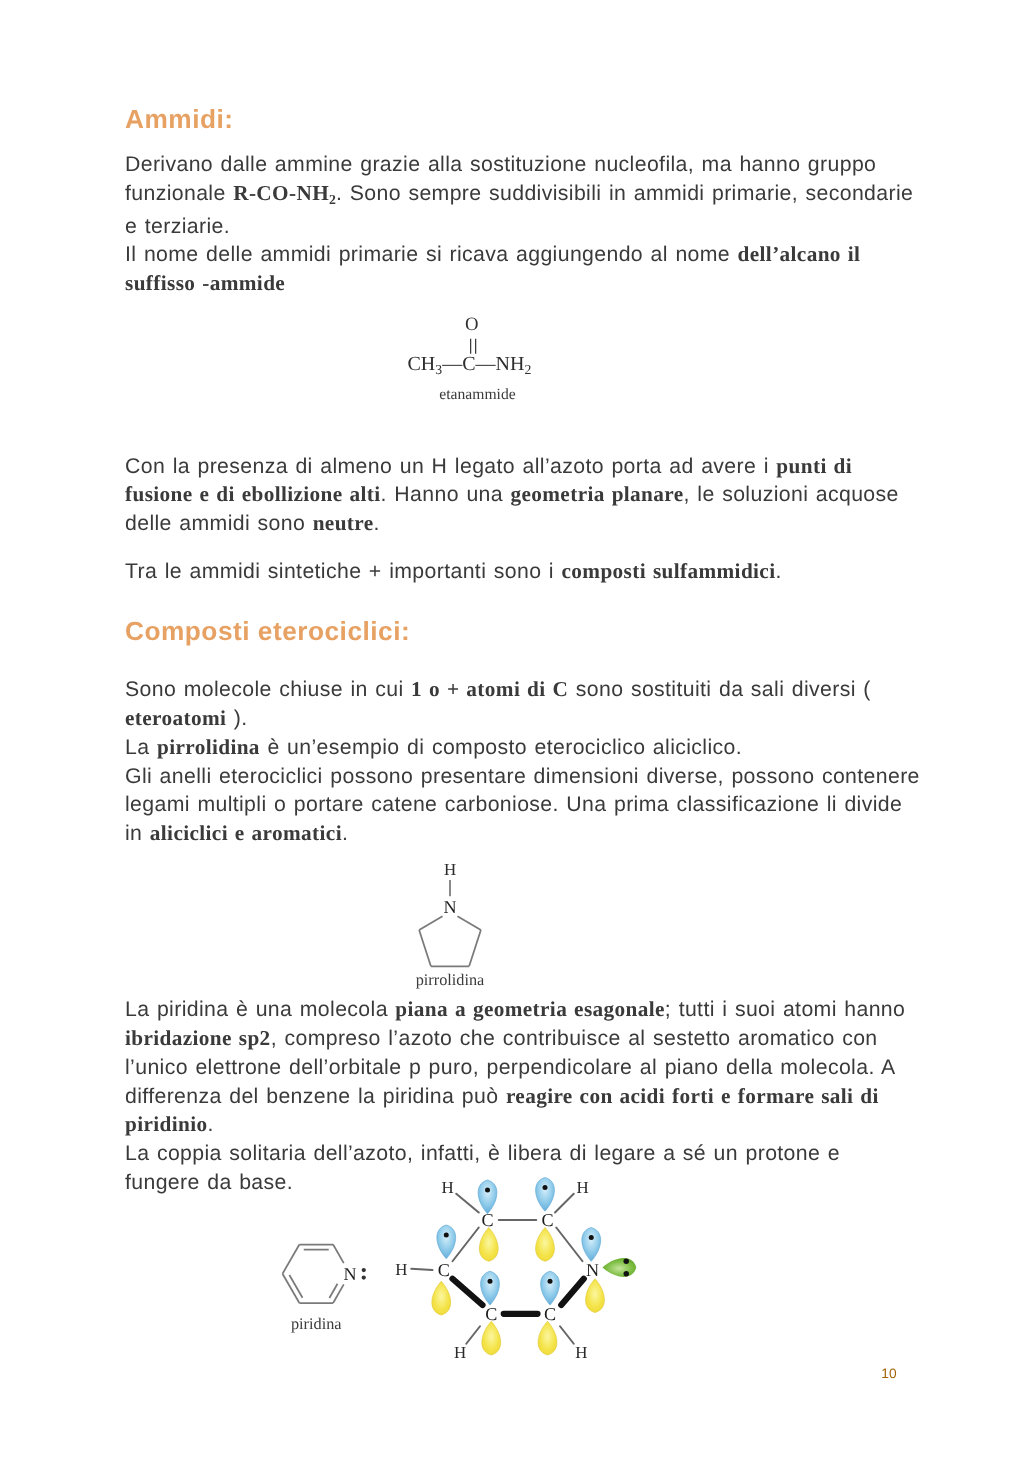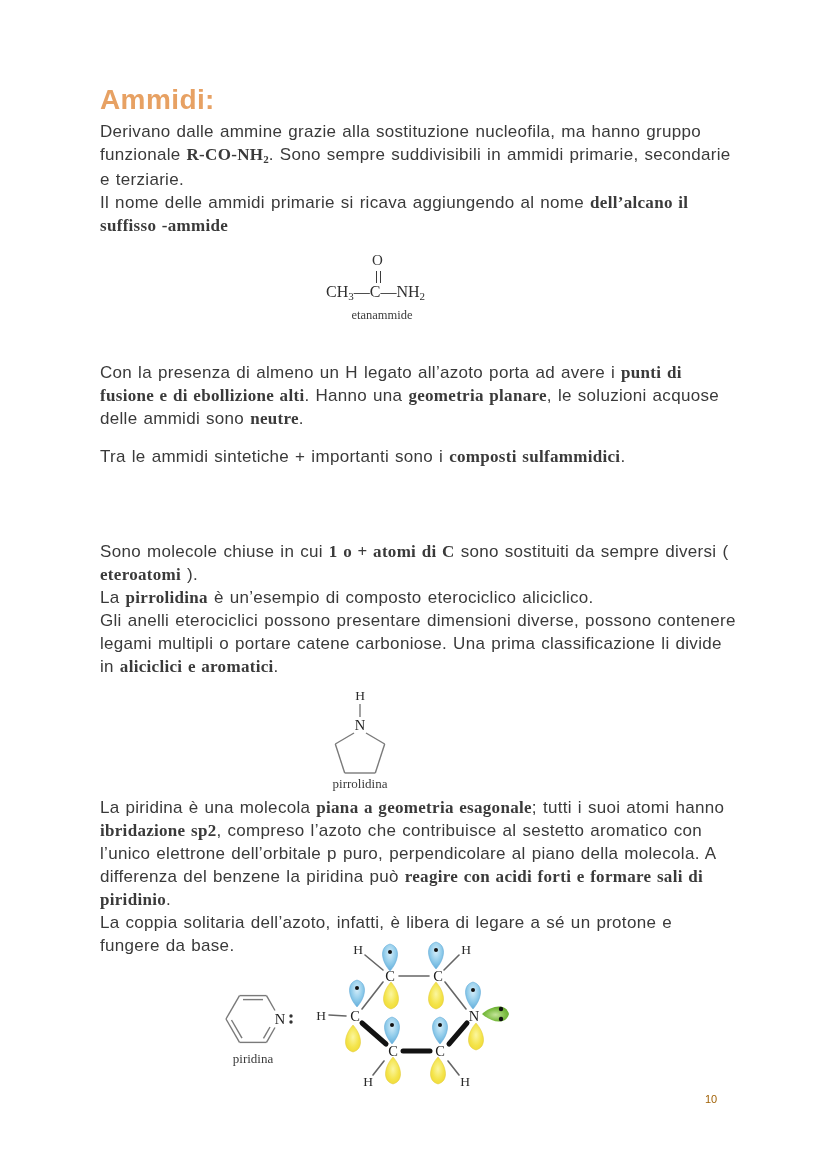--- a/index.html
+++ b/index.html
@@ -1,21 +1,21 @@
 <!DOCTYPE html>
 <html><head>
 <meta charset="utf-8">
 <style>
   html,body { margin:0; padding:0; background:#ffffff; }
   .page {
     position:relative; width:828px; height:1169px; background:#ffffff;
     font-family:"Liberation Sans", sans-serif; color:#3a3a3a; overflow:hidden;
   }
   .h-orange {
-    position:absolute; left:100px; font-size:28px; font-weight:700;
+    position:absolute; left:100px; font-size:21px; font-weight:700;
     color:#e7a163; letter-spacing:0.4px;
   }
   .para {
     position:absolute; left:100px; width:636px; font-size:17px;
     line-height:23px; letter-spacing:0.3px; word-spacing:1px; color:#3a3a3a;
   }
   .b { font-weight:700;font-family:Liberation Serif, serif; }
   .sub { font-size:11px; position:relative; top:3px; letter-spacing:0; }
   .serif { font-family:"Liberation Serif", serif; }
 
@@ -58,23 +58,24 @@
   </div>
 
   <div class="para" style="top:361px">
     <span>Con la presenza di almeno un H legato all’azoto porta ad avere i </span><span class="b">punti di fusione e di ebollizione alti</span><span>. Hanno una </span><span class="b">geometria planare</span><span>, le soluzioni acquose delle ammidi sono </span><span class="b">neutre</span><span>.</span>
   </div>
 
   <div class="para" style="top:445px">
     <span>Tra le ammidi sintetiche + importanti sono i </span><span class="b">composti sulfammidici</span><span>.</span>
   </div>
 
+  <div class="h-orange" style="top:494px">Composti eterociclici:</div>
 
   <div class="para" style="top:540px">
-    <div><span>Sono molecole chiuse in cui </span><span class="b">1 o + atomi di C</span><span> sono sostituiti da sempre diversi ( </span><span class="b">eteroatomi</span><span> ).</span></div>
+    <div><span>Sono molecole chiuse in cui </span><span class="b">1 o + atomi di C</span><span> sono sostituiti da sali diversi ( </span><span class="b">eteroatomi</span><span> ).</span></div>
     <div><span>La </span><span class="b">pirrolidina</span><span> è un’esempio di composto eterociclico aliciclico.</span></div>
     <div><span>Gli anelli eterociclici possono presentare dimensioni diverse, possono contenere legami multipli o portare catene carboniose. Una prima classificazione li divide in </span><span class="b">aliciclici e aromatici</span><span>.</span></div>
   </div>
 
   <svg class="fig-abs" style="left:316px; top:686px;" width="90" height="110" viewBox="0 0 90 110">
     <text class="h-txt" x="44" y="14">H</text>
     <line class="svg-line" x1="44" y1="18" x2="44" y2="31"></line>
     <text class="at-txt" x="44" y="44">N</text>
     <g>
       <line class="svg-line" x1="50" y1="47" x2="68.7" y2="58"></line>

